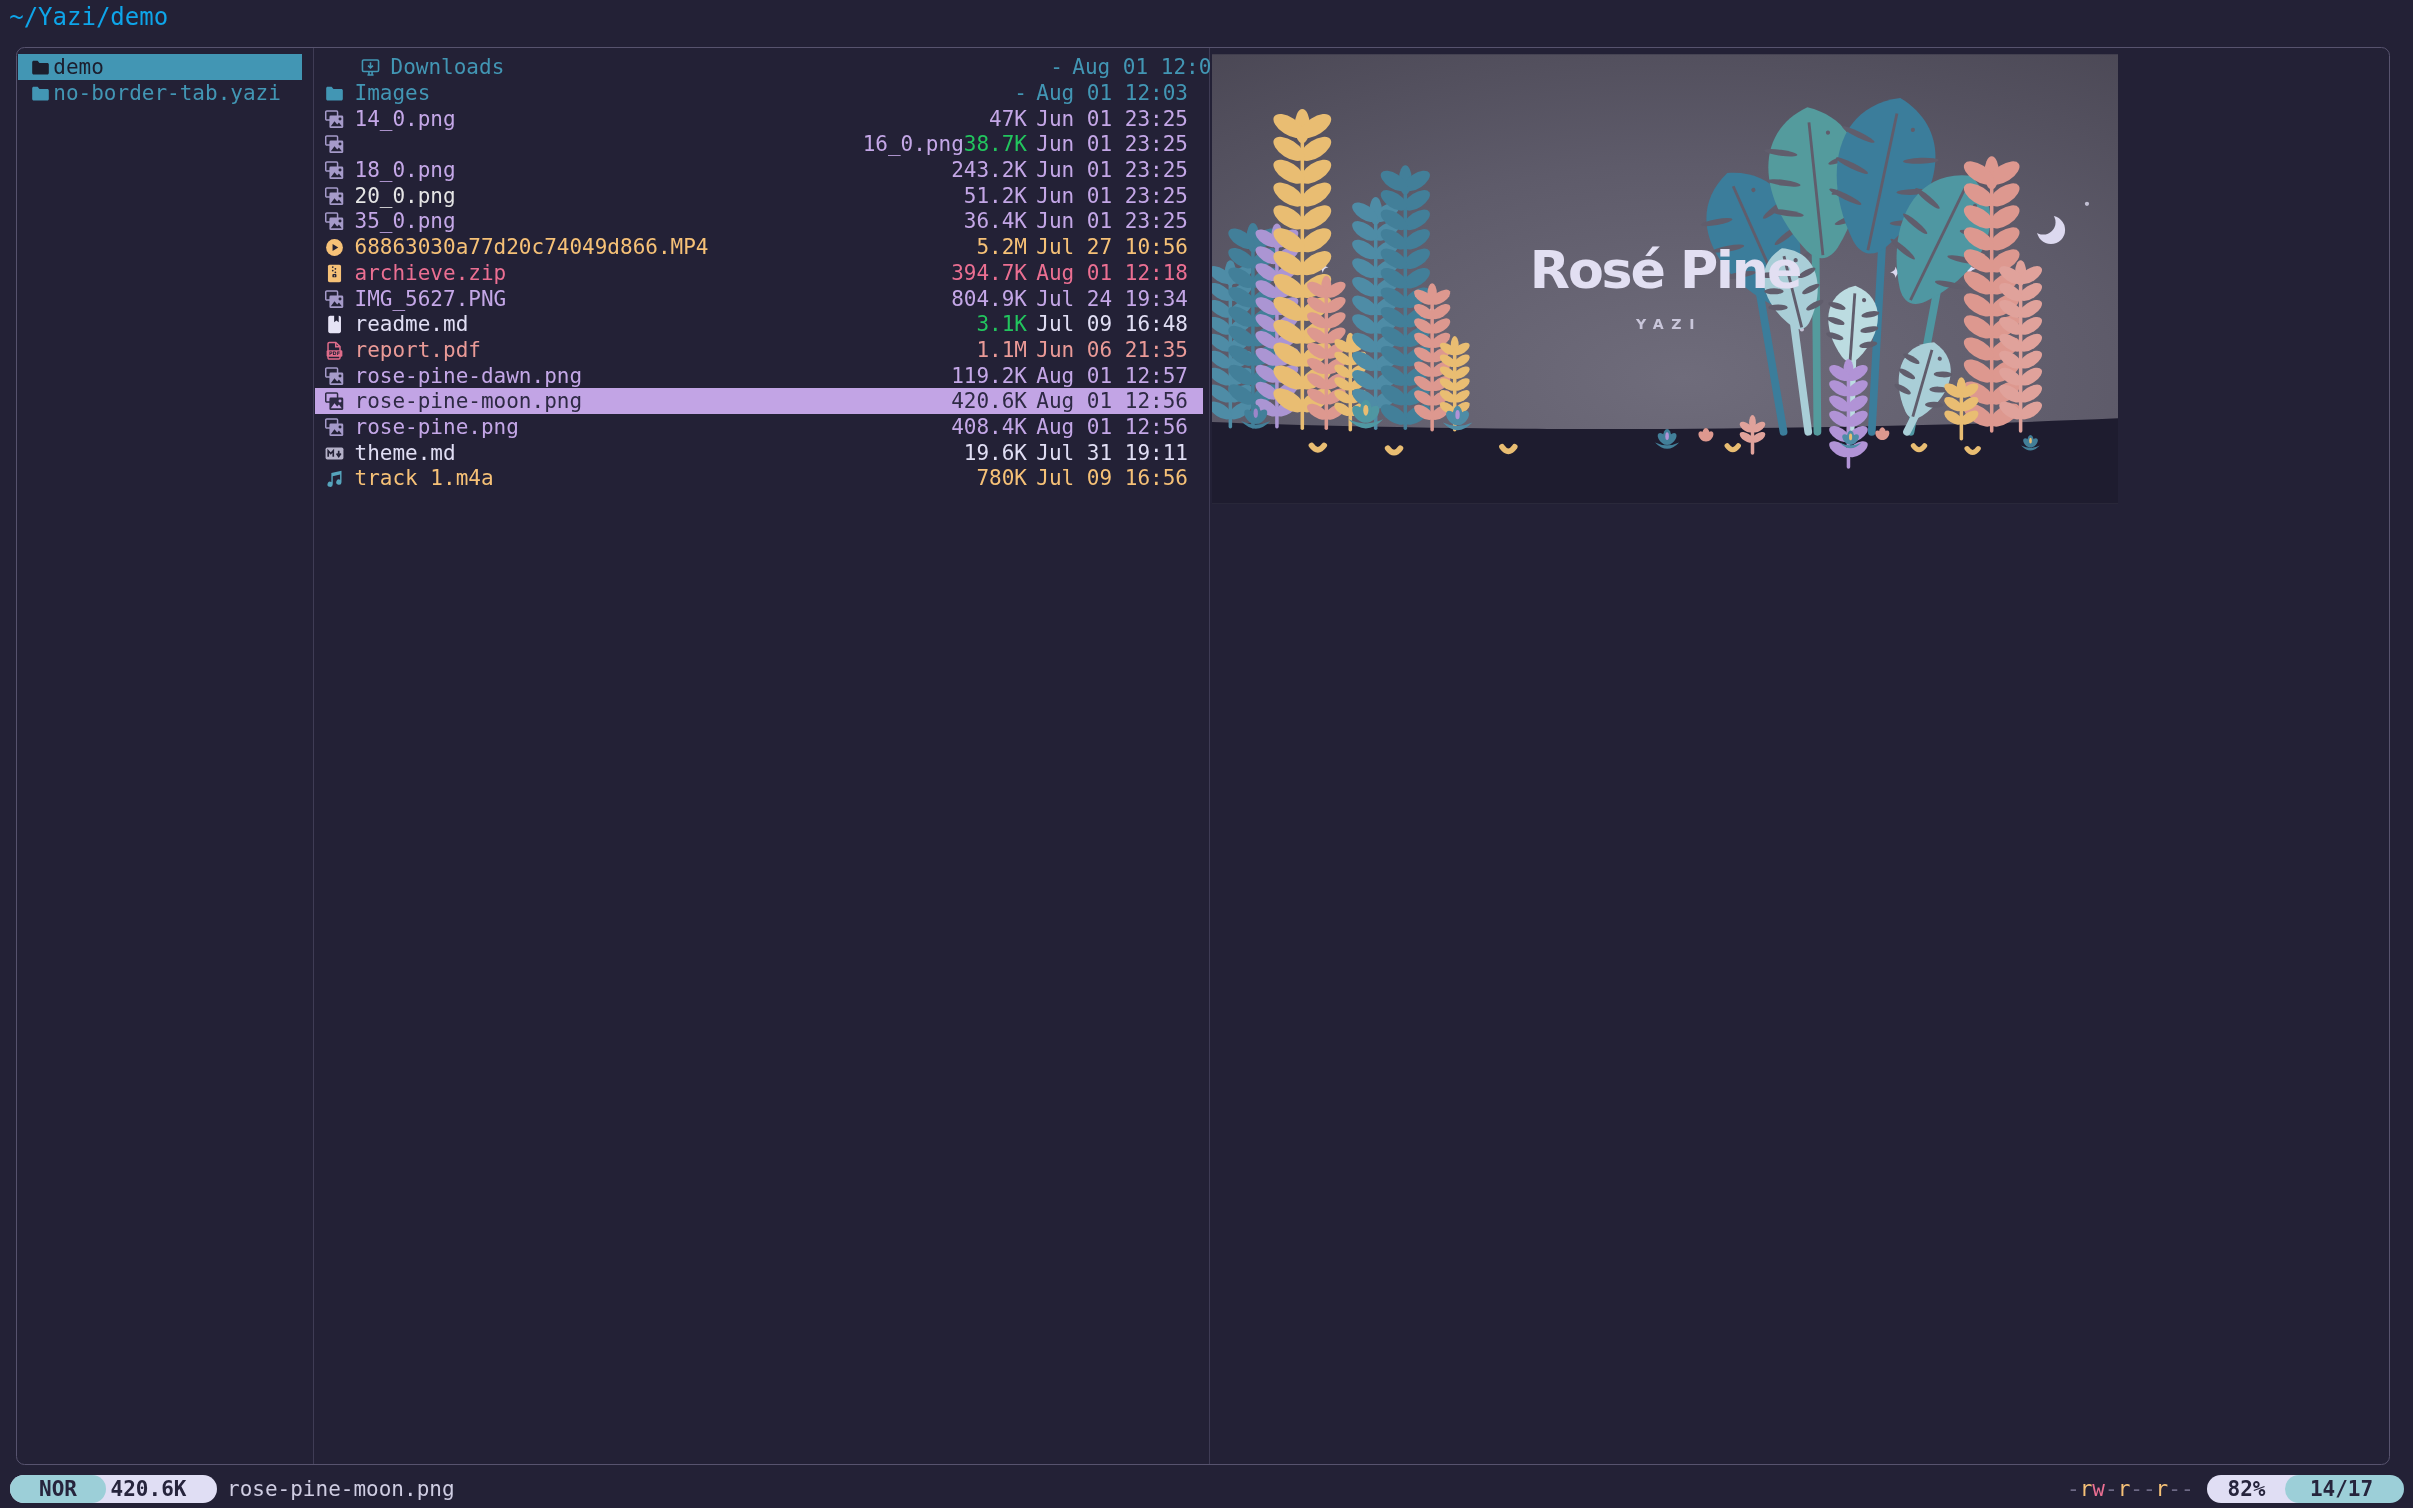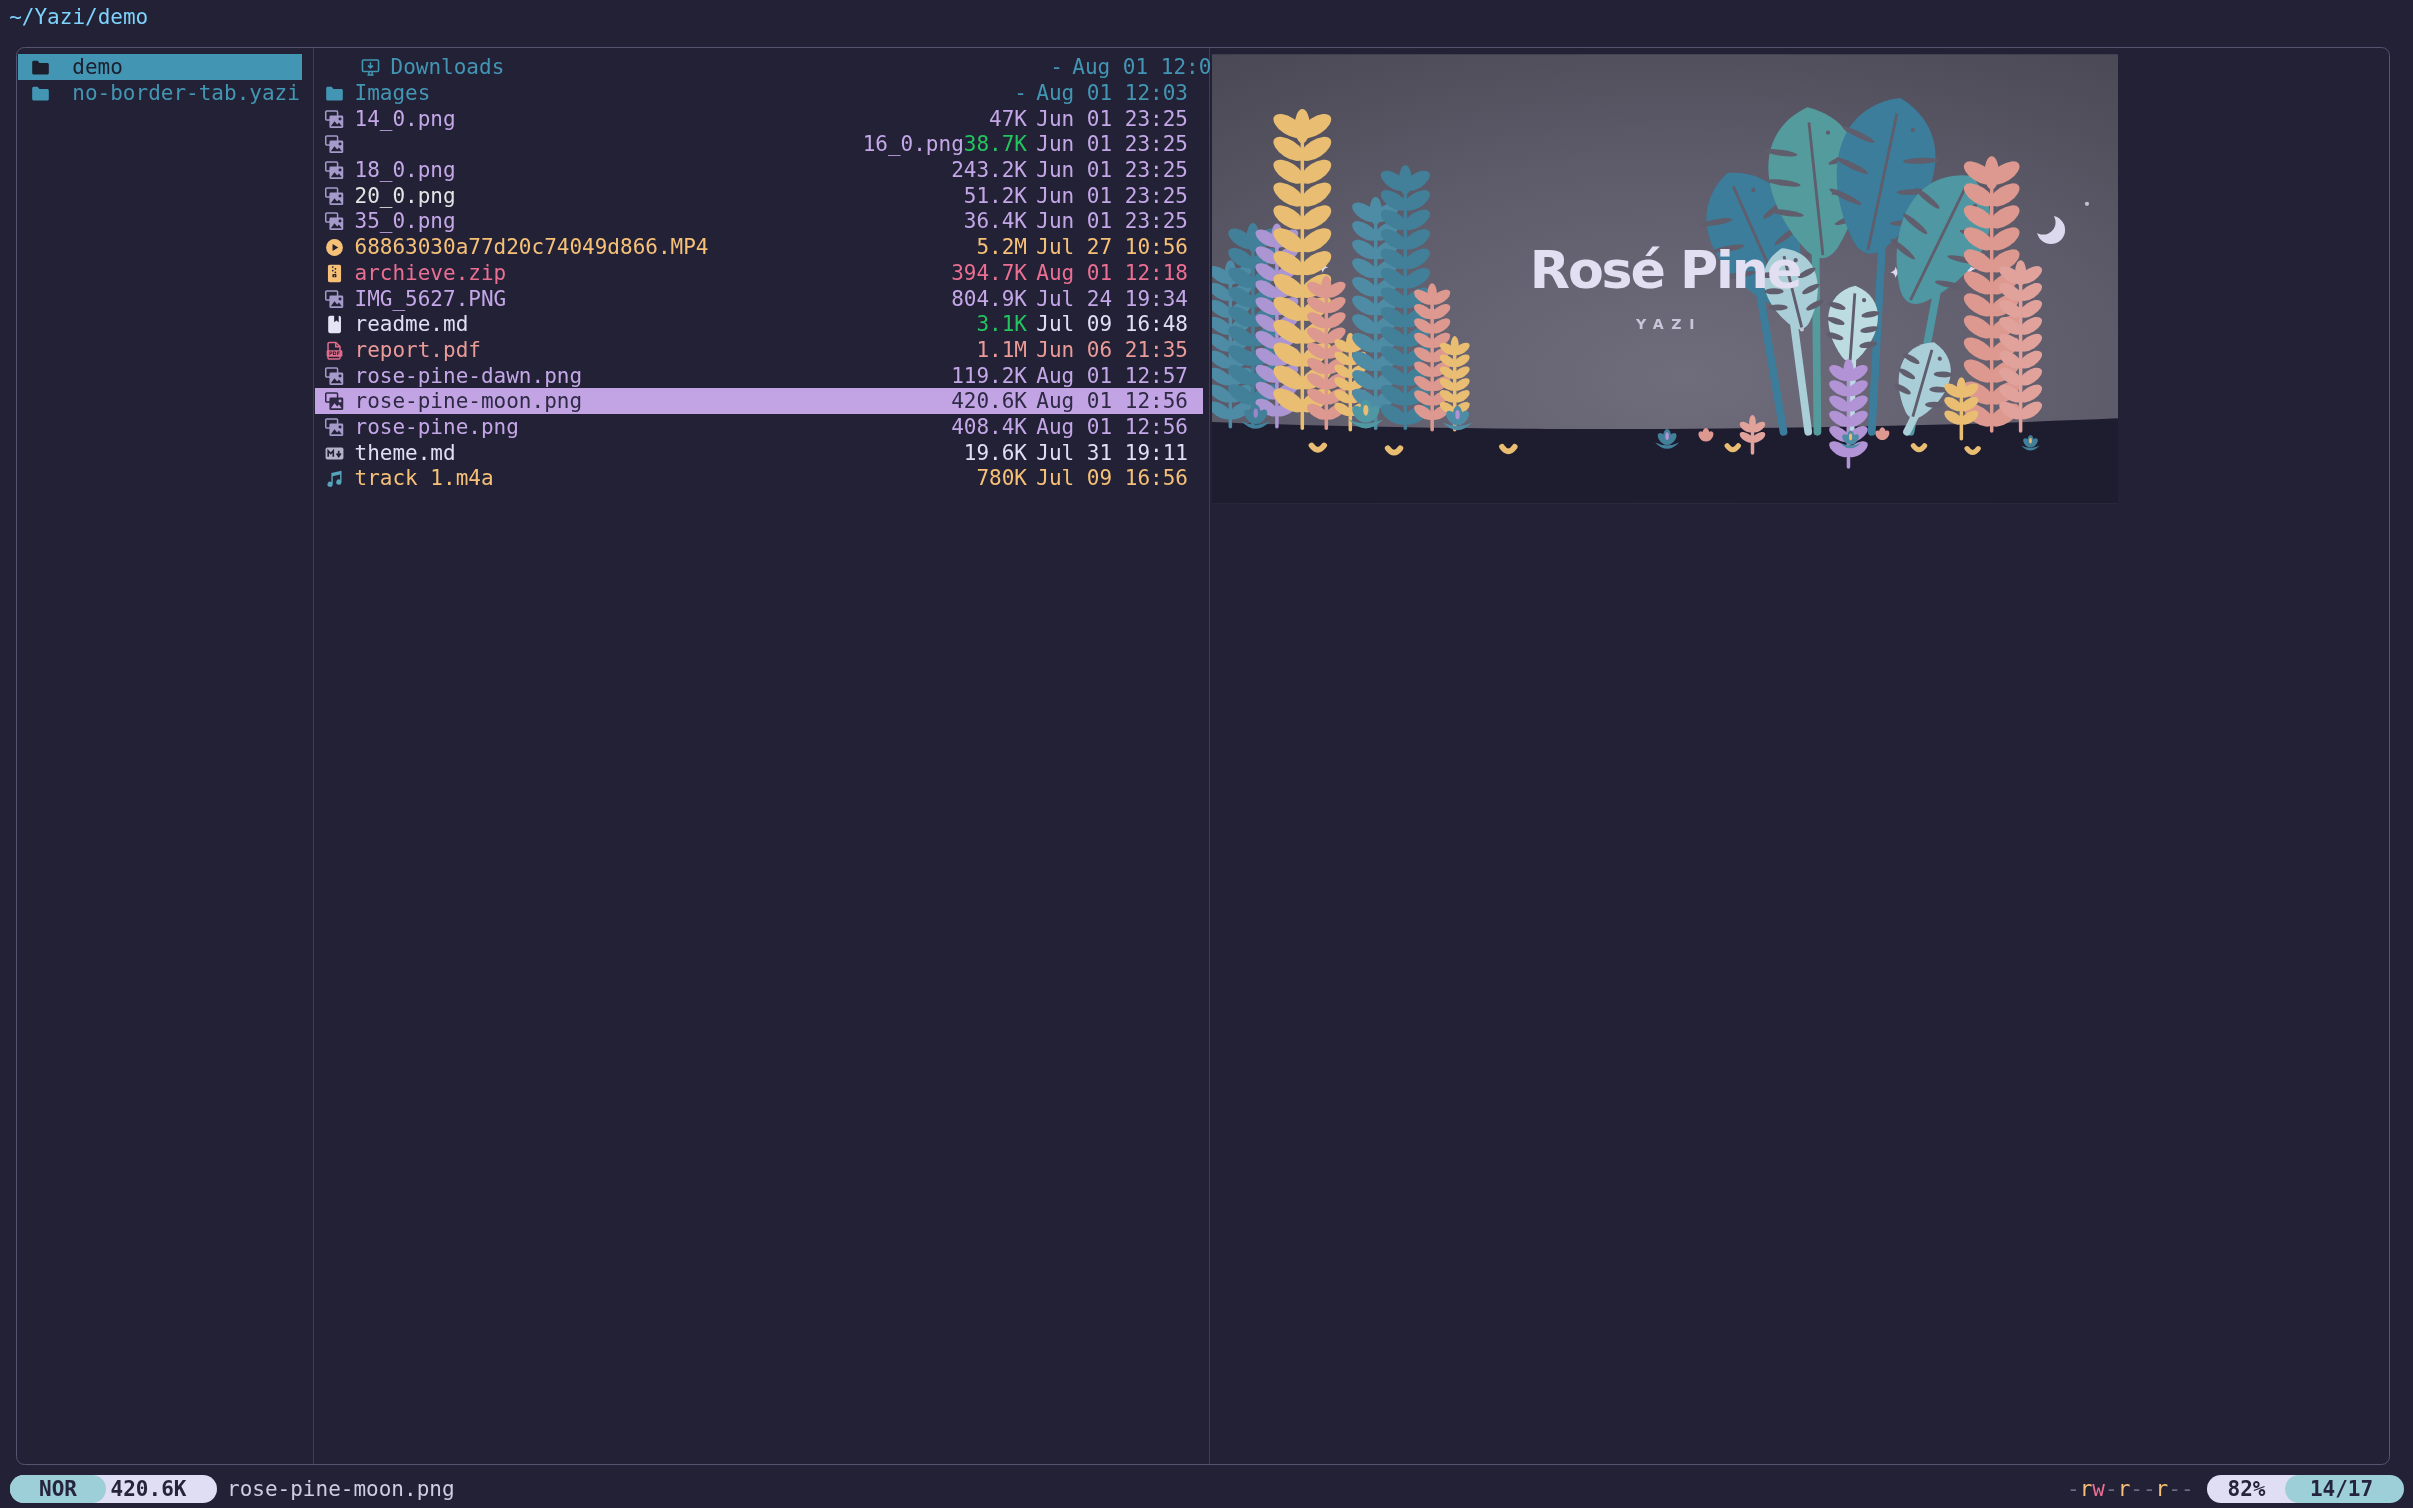--- a/index.html
+++ b/index.html
@@ -1,27 +1,27 @@
 <!DOCTYPE html>
 <html style="font-size:11.3px"><head>
 <meta charset="utf-8">
 <style>
   html,body{margin:0;padding:0;background:#232136;}
   .screen{position:relative;width:2413px;height:1509px;background:#232136;overflow:hidden;
           font-family:"DejaVu Sans Mono",monospace;color:#e0def4;}
-  .path-bar{position:absolute;left:9.2px;top:3.5px;font-size:21px;line-height:27px;white-space:pre;color:#7dd3fc;}
+  .path-bar{position:absolute;left:9.2px;top:3.5px;font-size:24px;line-height:27px;white-space:pre;color:#0ea5e9;}
   .manager{position:absolute;left:16px;top:47px;width:2374px;height:1418px;
            border:1.4px solid #57536e;border-radius:8.5px;box-sizing:border-box;}
   .v-div{position:absolute;top:48px;height:1416px;width:1.4px;background:#3f3c55;}
   .v-div.d1{left:313px;} .v-div.d2{left:1209px;}
 
   .parent-row{position:absolute;left:18.3px;width:284px;height:26px;display:flex;align-items:center;
               font-size:21px;line-height:26px;}
   .parent-row .row-icon{margin-left:12px;}
-  .parent-row .row-label{margin-left:21px;white-space:pre;}
+  .parent-row .row-label{margin-left:2px;white-space:pre;}
   .parent-row.selected{background:#4296b4;color:#1c1e2d;}
 
   .file-row{position:absolute;left:315px;width:888px;height:26px;display:flex;align-items:center;
             font-size:21px;line-height:26px;--icon-bg:#232136;}
   .file-row.selected{background:#c2a4e5;--icon-bg:#c2a4e5;}
   .file-row.selected .file-name,.file-row.selected .file-size,.file-row.selected .file-date,
   .file-row.selected .row-icon{color:#2e2a44 !important;}
   .row-icon{width:21px;height:21px;flex:none;}
   .row-icon svg{width:21px;height:21px;display:block;}
   .file-row .row-icon{margin-left:8.5px;}

